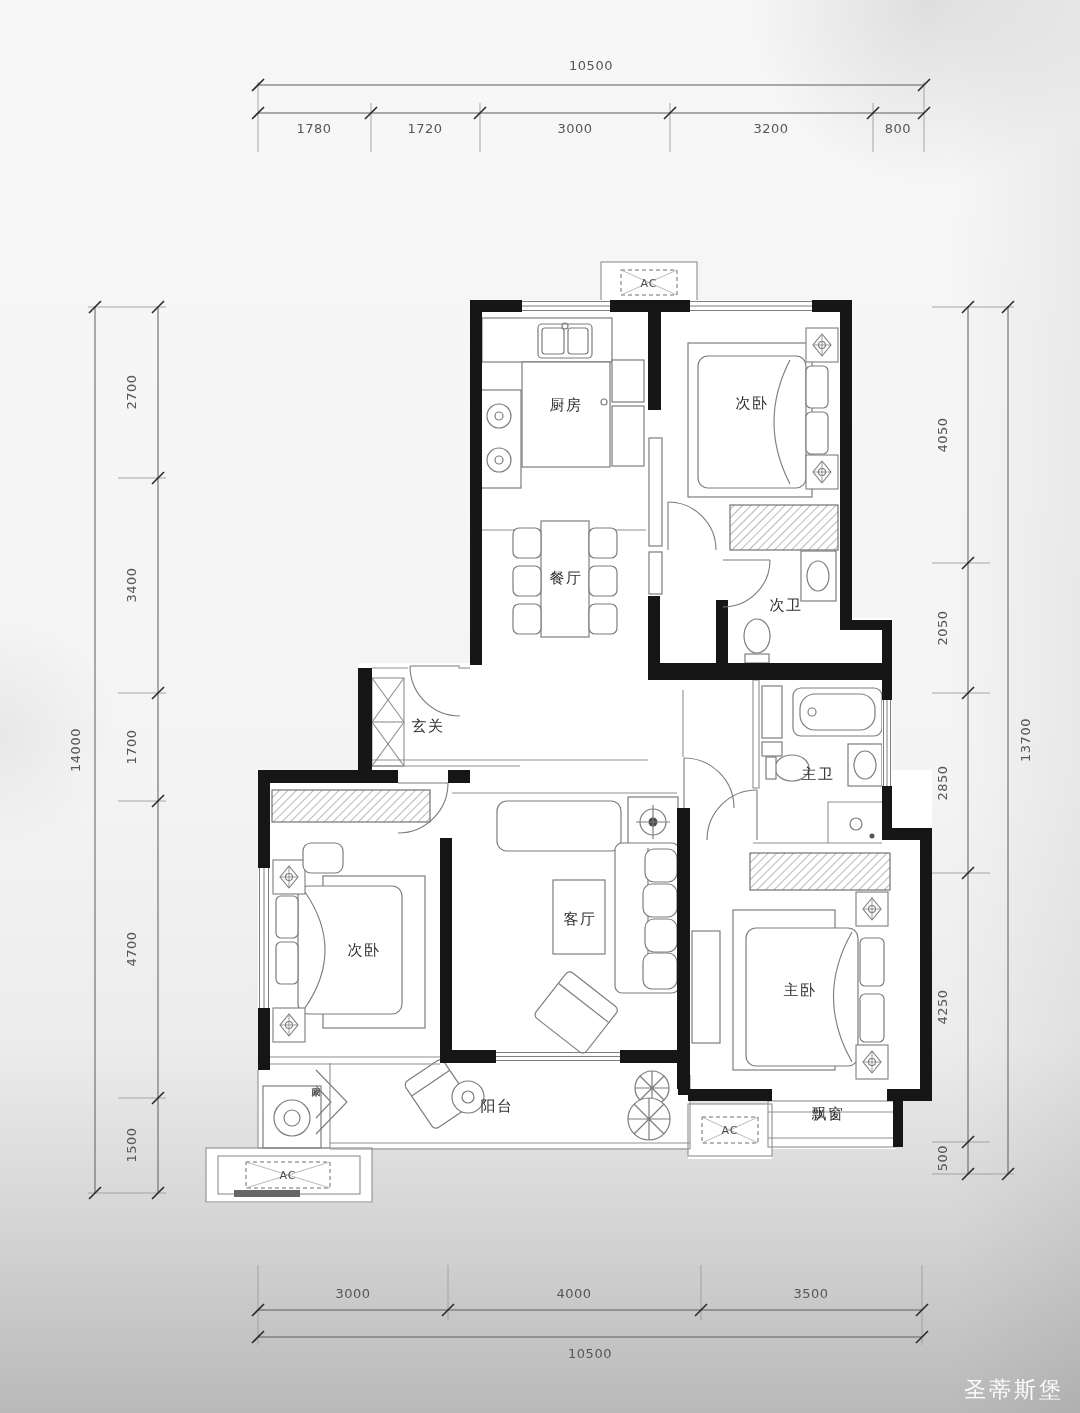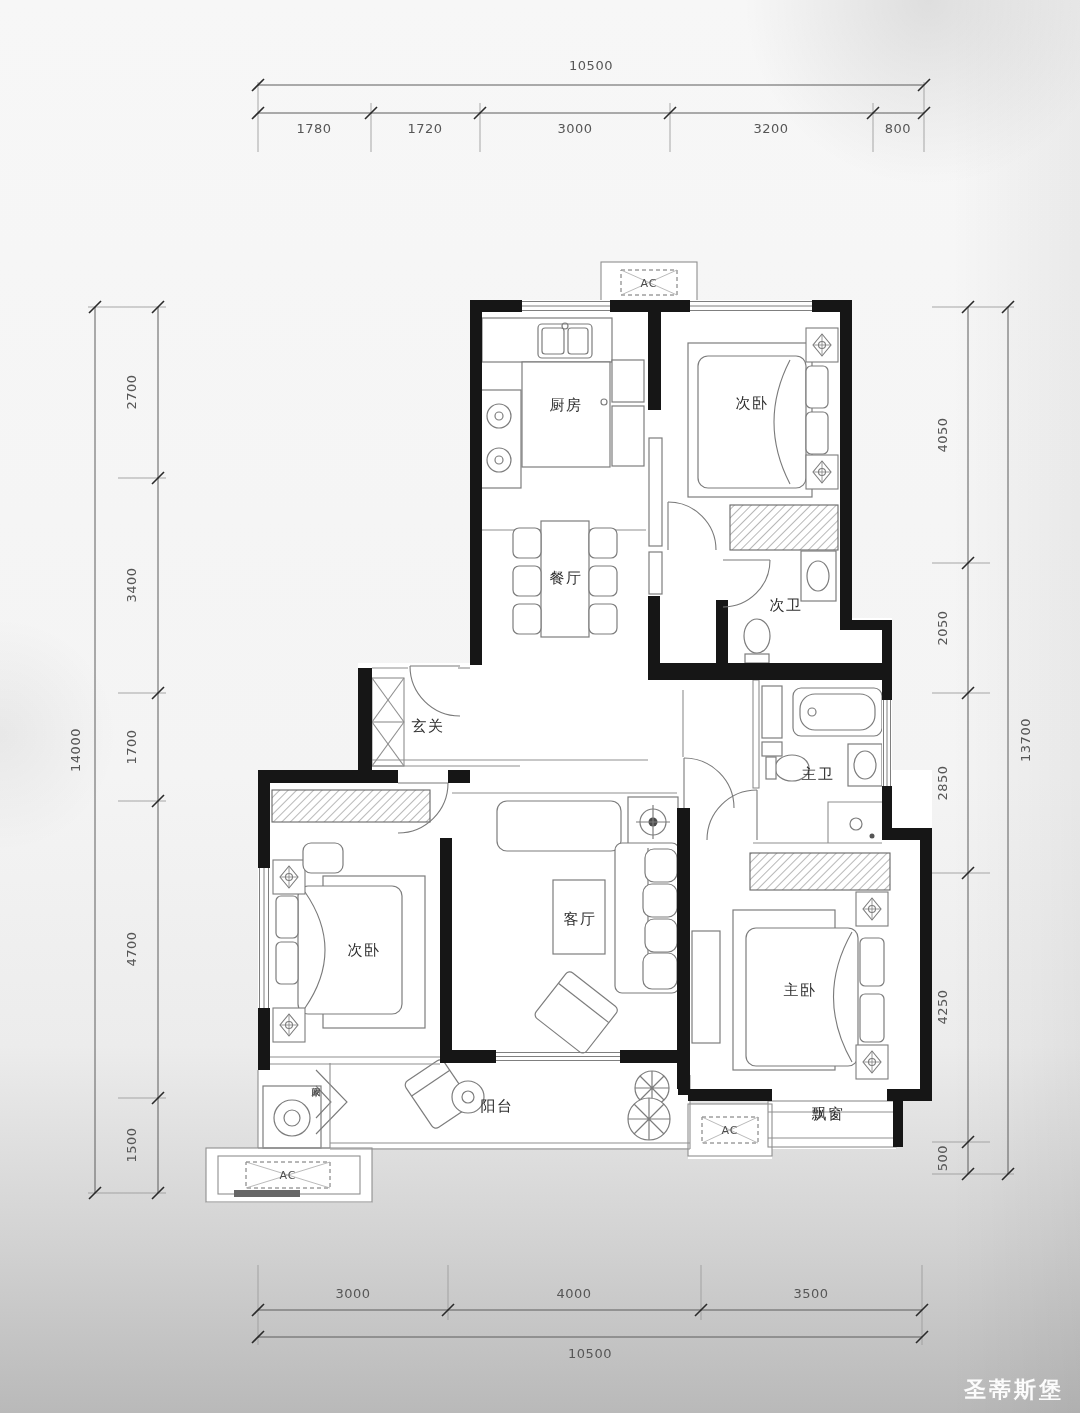--- a/index.html
+++ b/index.html
@@ -23,21 +23,21 @@
   .winline{stroke:#7f7f7f;stroke-width:1;fill:none;}
   .white{fill:#ffffff;stroke:none;}
   .dimline{stroke:#5c5c5c;stroke-width:1;fill:none;}
   .extline{stroke:#9d9d9d;stroke-width:0.9;fill:none;}
   .dimtext{font-size:13px;fill:#565656;text-anchor:middle;letter-spacing:0.5px;}
   .room{font-size:15px;fill:#2e2e2e;text-anchor:middle;letter-spacing:1.5px;}
   .actext{font-size:11px;fill:#4d4d4d;text-anchor:middle;letter-spacing:1px;}
   .vtext{writing-mode:vertical-rl;text-orientation:upright;font-size:9px;fill:#4d4d4d;}
   .dash{stroke:#6f6f6f;stroke-width:1;fill:#ffffff;stroke-dasharray:4 3;}
   .xline{stroke:#a8a8a8;stroke-width:0.8;fill:none;}
-  .watermark{position:absolute;right:16px;bottom:8px;font-size:22px;color:rgba(255,255,255,0.95);letter-spacing:3px;font-weight:700;}
+  .watermark{position:absolute;right:16px;bottom:8px;font-size:22px;color:rgba(255,255,255,0.95);letter-spacing:3px;font-weight:400;}
 </style>
 </head>
 <body>
 
 <div class="shade"></div>
 
 <svg width="1080" height="1413" viewBox="0 0 1080 1413">
 <defs>
   <pattern id="hatch" patternUnits="userSpaceOnUse" width="6" height="6" patternTransform="rotate(45)">
     <rect width="6" height="6" fill="#ffffff"></rect>

